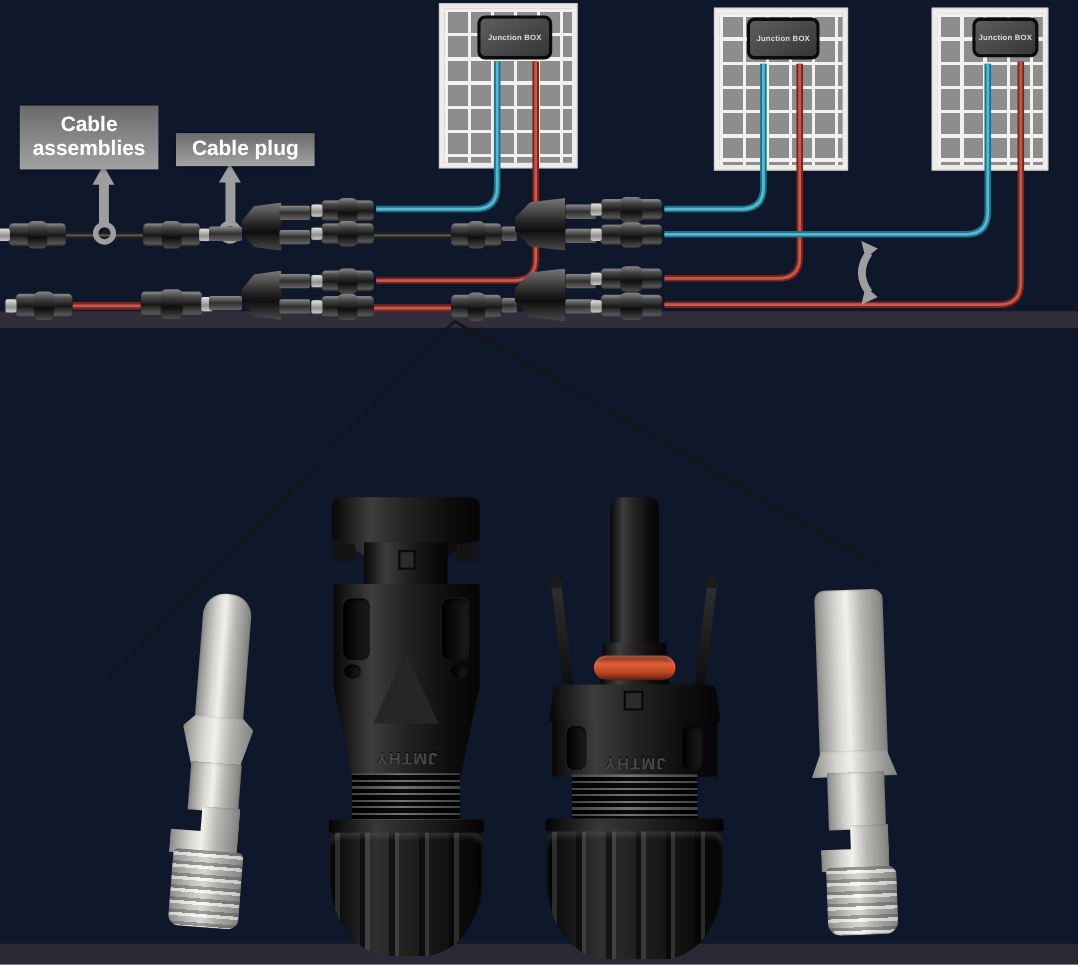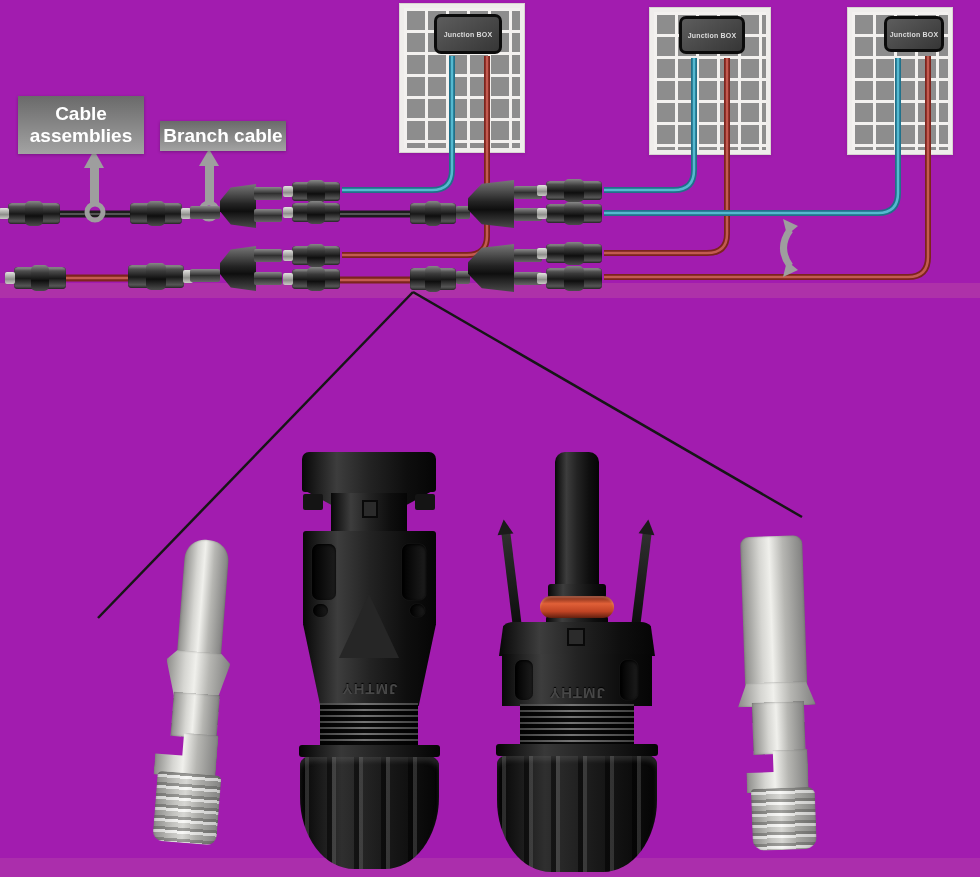--- a/index.html
+++ b/index.html
@@ -1,17 +1,17 @@
 <!DOCTYPE html>
 <html><head>
 <meta charset="utf-8">
 <style>
   html,body{margin:0;padding:0;background:#ffffff;}
   *{box-sizing:border-box;}
-  .canvas{position:relative;width:980px;height:877px;background:#a21caf;overflow:hidden;
+  .canvas{position:relative;width:980px;height:877px;background:#0f172a;overflow:hidden;
           font-family:"Liberation Sans",sans-serif;}
   .tint{position:absolute;left:0;width:980px;z-index:1;pointer-events:none;}
   
   .panel{position:absolute;z-index:2;background:#efedeb;border:1px solid #d8d4d1;padding:4px;
          box-shadow:0 1px 3px rgba(0,0,0,.12);}
   .panel-grid{width:100%;height:100%;background-color:#8d8d8d;
     background-image:
       repeating-linear-gradient(90deg,#f3f1ef 0 3px,transparent 3px 21px),
       repeating-linear-gradient(180deg,#f3f1ef 0 3px,transparent 3px 22px);}
   .jbox{position:absolute;z-index:6;background:linear-gradient(145deg,#5d5d5d,#363636);
@@ -163,21 +163,21 @@
     <span>Junction BOX</span>
   </div>
   <div class="jbox" style="left:884px;top:16px;width:60px;height:36px;">
     <span>Junction BOX</span>
   </div>
 
   <div class="callout" style="left:18px;top:96px;width:126px;height:58px;font-size:19px;padding:2px 4px;">
     <span>Cable assemblies</span>
   </div>
   <div class="callout" style="left:160px;top:121px;width:126px;height:30px;font-size:19px;">
-    <span>Branch cable</span>
+    <span>Cable plug</span>
   </div>
 
   <div class="conn tipL" style="left:8px;top:203px;width:52px;height:21px;"></div>
   <div class="conn tipR" style="left:130px;top:203px;width:52px;height:21px;"></div>
   <div class="branch-port" style="left:190px;top:206px;width:30px;height:13px;"></div>
   <div class="branch-body" style="left:220px;top:184px;width:36px;height:44px;"></div>
   <div class="branch-port" style="left:254px;top:187px;width:28px;height:13px;"></div>
   <div class="branch-port" style="left:254px;top:209px;width:28px;height:13px;"></div>
   <div class="conn tipL" style="left:292px;top:182px;width:48px;height:19px;"></div>
   <div class="conn tipL" style="left:292px;top:203px;width:48px;height:19px;"></div>

